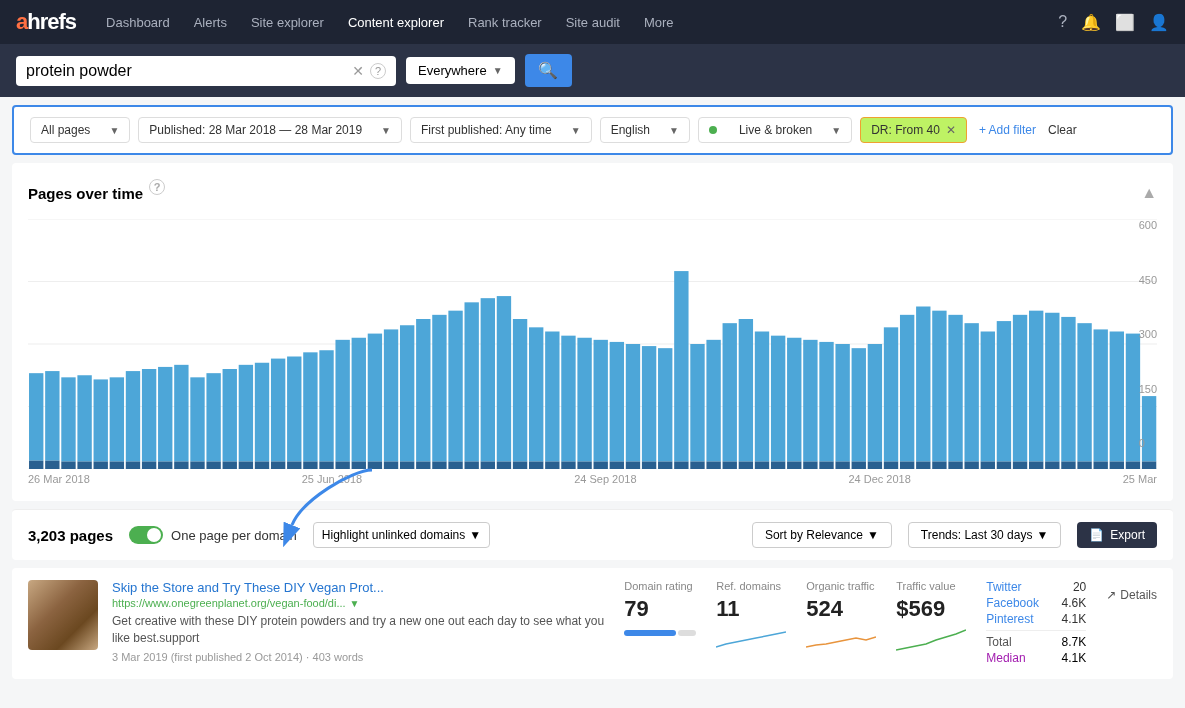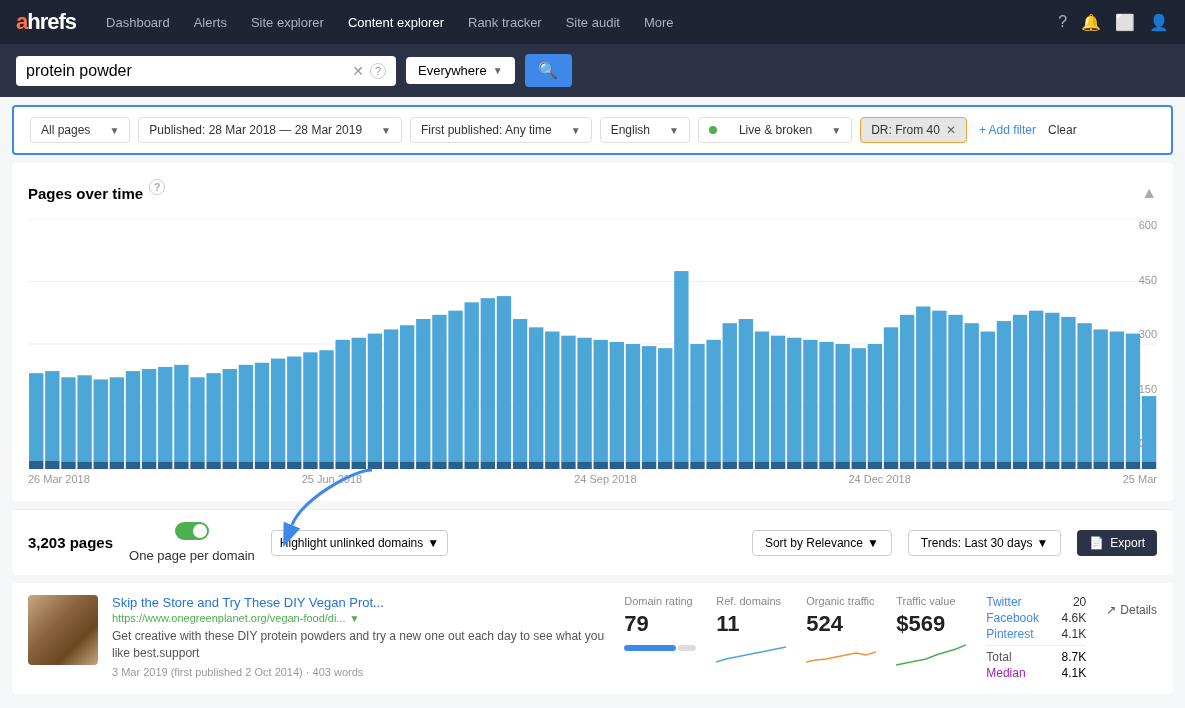--- a/index.html
+++ b/index.html
@@ -22,40 +22,40 @@
     .search-x { color: #999; cursor: pointer; font-size: 14px; }
     .search-help { color: #999; cursor: pointer; font-size: 13px; border: 1px solid #ccc; border-radius: 50%; width: 16px; height: 16px; display: flex; align-items: center; justify-content: center; font-size: 11px; }
     .search-location { background: white; border-radius: 4px; padding: 6px 12px; display: flex; align-items: center; gap: 6px; cursor: pointer; font-size: 13px; }
     .search-location .caret { font-size: 10px; color: #666; }
     .search-btn { background: #3d88e8; color: white; border: none; border-radius: 4px; padding: 7px 14px; cursor: pointer; font-size: 16px; }
 
     
     .filters-wrap { background: white; padding: 10px 16px; border: 2px solid #3d88e8; margin: 8px 12px; border-radius: 4px; display: flex; align-items: center; gap: 8px; flex-wrap: wrap; }
     .filter-btn { border: 1px solid #ddd; border-radius: 4px; padding: 5px 10px; background: white; cursor: pointer; font-size: 12px; display: flex; align-items: center; gap: 19px; white-space: nowrap; color: #333; }
     .filter-btn .caret { color: #666; font-size: 10px; }
-    .filter-dr { border: 1px solid #f0a030; background: #e5e5e5; color: #333; border-radius: 4px; padding: 5px 10px; display: flex; align-items: center; gap: 6px; cursor: pointer; font-size: 12px; }
+    .filter-dr { border: 1px solid #f0a030; background: #bef264; color: #333; border-radius: 4px; padding: 5px 10px; display: flex; align-items: center; gap: 6px; cursor: pointer; font-size: 12px; }
     .filter-dr-x { color: #666; cursor: pointer; font-size: 12px; }
     .live-broken-dot { width: 8px; height: 8px; background: #4caf50; border-radius: 50%; display: inline-block; margin-right: 3px; }
     .add-filter { color: #3d88e8; cursor: pointer; font-size: 12px; margin-left: 4px; }
     .clear-btn { color: #333; cursor: pointer; font-size: 12px; margin-left: 4px; }
 
     
     .chart-section { background: white; margin: 8px 12px; border-radius: 4px; padding: 16px; }
     .chart-title { display: flex; align-items: center; gap: 6px; font-weight: 600; font-size: 15px; margin-bottom: 12px; }
     .chart-title .help-icon { color: #aaa; font-size: 12px; border: 1px solid #ccc; border-radius: 50%; width: 16px; height: 16px; display: flex; align-items: center; justify-content: center; cursor: pointer; }
     .chart-collapse { margin-left: auto; cursor: pointer; color: #aaa; font-size: 16px; }
     .chart-container { position: relative; height: 250px; }
     .chart-svg { width: 100%; height: 100%; }
     .y-axis-labels { position: absolute; right: 0; top: 0; height: 100%; display: flex; flex-direction: column; justify-content: space-between; color: #999; font-size: 11px; padding: 0 0 20px 0; }
     .x-axis-labels { display: flex; justify-content: space-between; color: #999; font-size: 11px; margin-top: 4px; padding: 0 0 0 0; }
 
     
     .pages-row { background: white; margin: 8px 12px; border-radius: 4px; padding: 12px 16px; display: flex; align-items: center; gap: 16px; border-top: 1px solid #eee; }
     .pages-count { font-weight: 700; font-size: 15px; }
-    .toggle-wrap { display: flex; align-items: center; gap: 8px; flex-direction: column; }
+    .toggle-wrap { display: flex; align-items: center; gap: 8px; }
     .toggle { width: 34px; height: 18px; background: #4caf50; border-radius: 9px; cursor: pointer; position: relative; }
     .toggle-thumb { width: 14px; height: 14px; background: white; border-radius: 50%; position: absolute; top: 2px; right: 2px; }
     .toggle-label { font-size: 13px; color: #333; }
     .highlight-btn { border: 1px solid #ccc; border-radius: 4px; padding: 5px 8px; background: white; cursor: pointer; font-size: 12px; display: flex; align-items: center; gap: 4px; }
     .sort-btn { border: 1px solid #ccc; border-radius: 4px; padding: 5px 12px; background: white; cursor: pointer; font-size: 12px; display: flex; align-items: center; gap: 4px; margin-left: auto; }
     .trends-btn { border: 1px solid #ccc; border-radius: 4px; padding: 5px 12px; background: white; cursor: pointer; font-size: 12px; display: flex; align-items: center; gap: 4px; }
     .export-btn { background: #2c3346; color: white; border: none; border-radius: 4px; padding: 6px 12px; cursor: pointer; font-size: 12px; display: flex; align-items: center; gap: 6px; }
 
     
     .result-row { background: white; margin: 4px 12px; border-radius: 4px; padding: 12px 16px; display: flex; gap: 14px; align-items: flex-start; }

